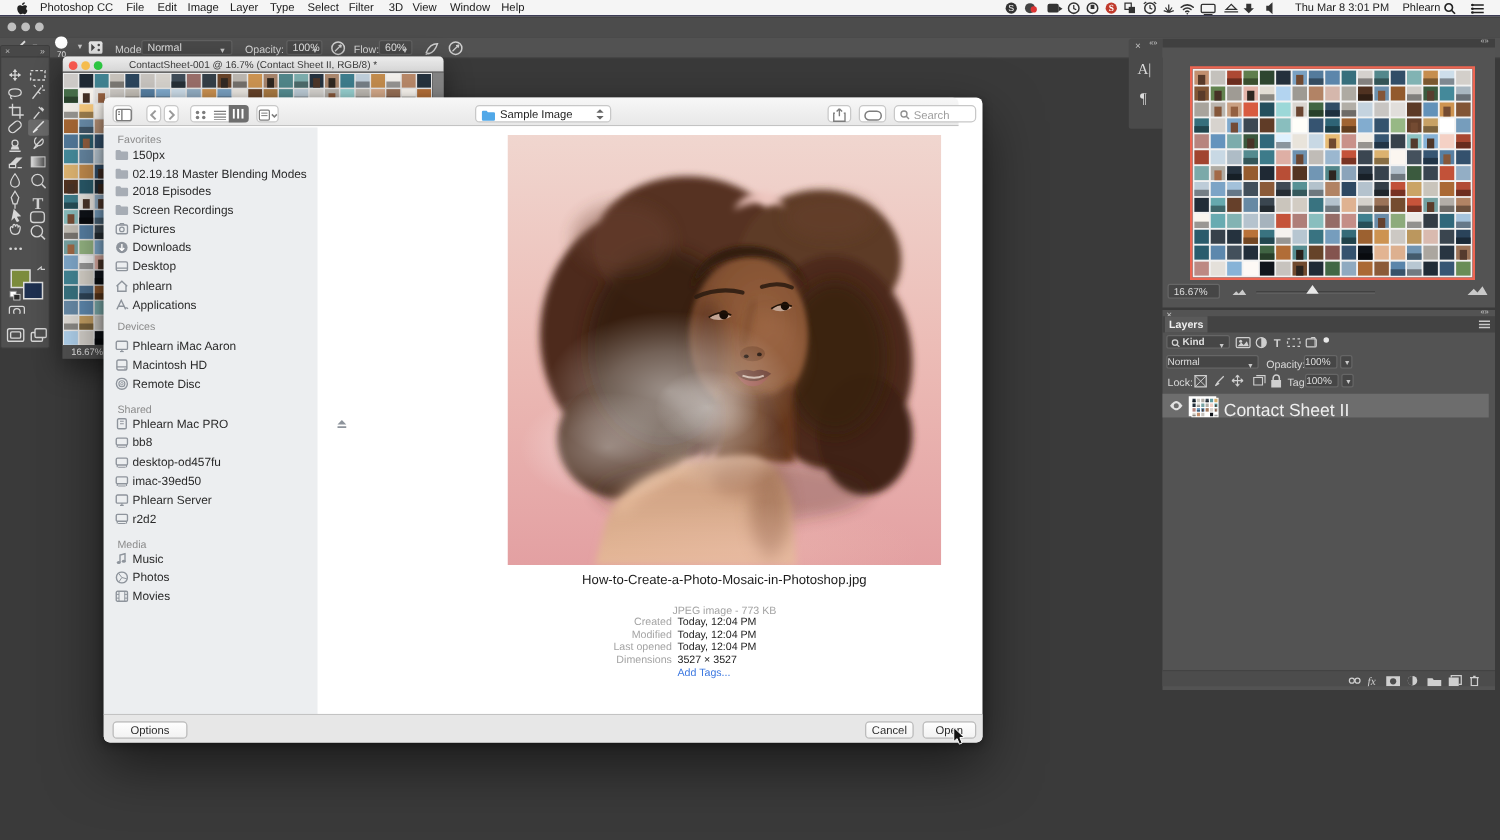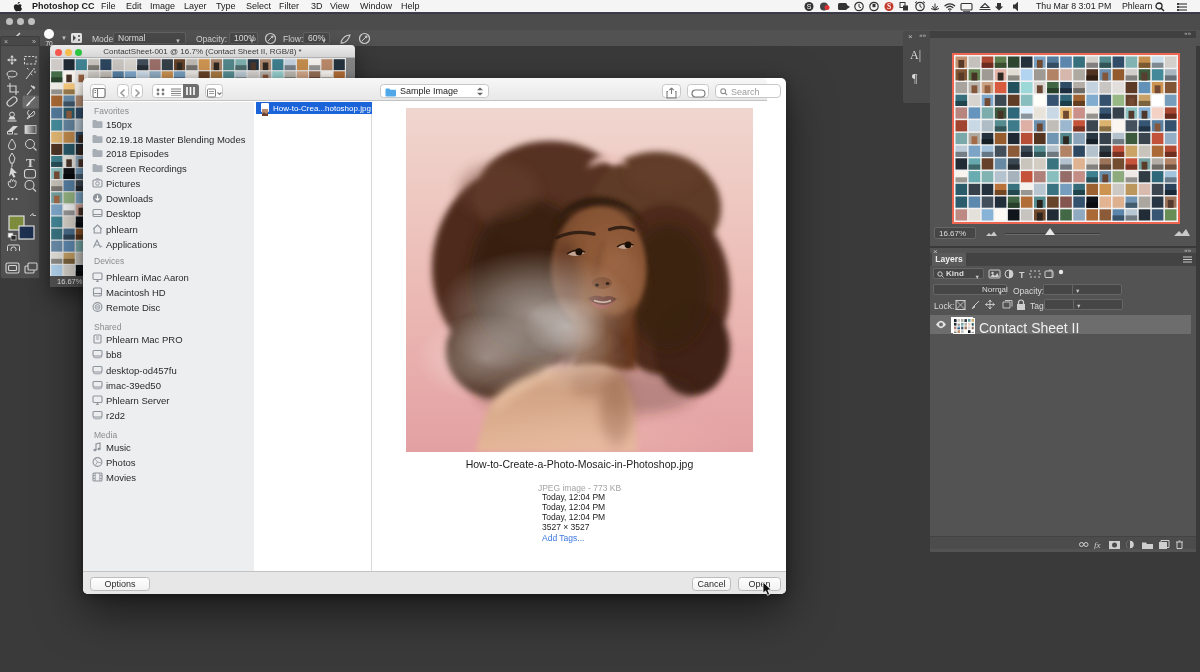--- a/index.html
+++ b/index.html
@@ -17,40 +17,40 @@
   .caret { position:absolute; font-size:6px; color:#c9c9c9; }
   
   #tools { left:0; top:36px; width:40px; height:243px; background:#505050; border:1px solid #3e3e3e; border-radius:2px; }
   
   #docwin { left:50px; top:45px; width:305px; height:242px; border-radius:4px 4px 0 0; box-shadow:0 8px 22px rgba(0,0,0,.45); }
   #doctitle { position:absolute; left:0; top:0; width:305px; height:13px; background:linear-gradient(#ededed,#d9d9d9); border-radius:4px 4px 0 0; border-bottom:1px solid #b6b6b6; }
   #doctitle span { position:absolute; left:0; right:0; top:2px; text-align:center; font-size:8px; color:#3a3a3a; }
   
   .panelbg { background:#535353; }
   .pstext { color:#d9d9d9; font-size:8.5px; }
-  .dbox { background:#464646; border:1px solid #666; border-radius:2px; color:#dedede; font-size:8px;padding-left:48px; }
+  .dbox { background:#464646; border:1px solid #666; border-radius:2px; color:#dedede; font-size:8px; }
   
   #dialog { left:83px; top:78px; width:703px; height:516px; border-radius:5px; background:#fff; box-shadow:0 18px 45px rgba(0,0,0,.55), 0 2px 8px rgba(0,0,0,.35); }
   #dlgtoolbar { position:absolute; left:0; top:0; width:684px; height:23px; background:linear-gradient(#f7f7f7,#e8e8e8); border-bottom:1px solid #c3c3c3; border-radius:5px 5px 0 0; }
   .tbtn { position:absolute; top:6px; height:14px; background:#fff; border:1px solid #c8c8c8; border-radius:3.5px; }
   #sidebar { position:absolute; left:0; top:24px; width:171px; height:470px; background:#eceef0; }
   .sbsec { position:absolute; left:11px; font-size:8.5px; color:#8b8b8b; }
   .sbitem { position:absolute; left:23px; font-size:9.5px; color:#2a2a2a; white-space:nowrap; }
   .sbicon { position:absolute; left:-14px; top:0px; width:11px; height:10px; }
   #filecol { position:absolute; left:171px; top:24px; width:118px; height:470px; background:#fff; border-right:1px solid #d9d9d9; }
   #footer { position:absolute; left:0; top:493px; width:703px; height:23px; background:#e7e7e7; border-top:1px solid #c3c3c3; border-radius:0 0 5px 5px; }
   .fbtn { position:absolute; top:5px; height:14px; background:linear-gradient(#fefefe,#f2f2f2); border:1px solid #bcbcbc; border-radius:3.5px; font-size:9px; color:#2b2b2b; text-align:center; }
 </style></head>
 <body>
 
 <div class="abs" id="menubar">
   <svg class="abs" style="left:13px;top:2px" width="9" height="10" viewBox="0 0 9 10">
       <path fill="#222" d="M6.4 1.1c-.4.5-1.1.8-1.7.8-.1-.7.2-1.3.6-1.7C5.7-.2 6.4-.5 7-.5c.1.6-.2 1.2-.6 1.6zM7 2.2c-1 0-1.4.5-2.1.5S3.7 2.2 3 2.2C1.9 2.2.8 3.1.8 4.8c0 2.6 1.9 4.6 2.7 4.6.6 0 .9-.4 1.7-.4s1 .4 1.7.4c.9 0 2-2 2.2-2.9-1.2-.4-1.6-2.3-.4-3.1C8.3 2.6 7.6 2.2 7 2.2z"></path>
     </svg>
-  <span class="mi" style="left:32px;font-weight:bold">Photoshop CC</span>
+  <span class="mi" style="left:32px;font-weight:normal">Photoshop CC</span>
   <span class="mi" style="left:101px">File</span>
   <span class="mi" style="left:126px">Edit</span>
   <span class="mi" style="left:150px">Image</span>
   <span class="mi" style="left:184px">Layer</span>
   <span class="mi" style="left:216px">Type</span>
   <span class="mi" style="left:246px">Select</span>
   <span class="mi" style="left:279px">Filter</span>
   <span class="mi" style="left:311px">3D</span>
   <span class="mi" style="left:330px">View</span>
   <span class="mi" style="left:360px">Window</span>
@@ -1430,29 +1430,20 @@
         </svg>Music</span>
     <span class="sbitem" style="top:355px"><svg class="sbicon" viewBox="0 0 11 10" fill="none" stroke="#8e949c">
           <circle cx="5.5" cy="5" r="4.4" stroke-width="1.1"></circle>
           <path d="M5.5 5L3 1.8M5.5 5l3.8 1M5.5 5L3.2 8.4" stroke-width=".8"></path>
         </svg>Photos</span>
     <span class="sbitem" style="top:369.5px"><svg class="sbicon" viewBox="0 0 11 10" fill="none" stroke="#8e949c">
           <rect x="1" y="1" width="9" height="8" rx="1" stroke-width="1.1"></rect>
           <path d="M3.2 1v8M7.8 1v8M1 3.5h2.2M1 6.5h2.2M7.8 3.5H10M7.8 6.5H10" stroke-width=".8"></path>
         </svg>Movies</span>
   </div>
-  <div id="filecol">
-    <div class="abs" style="left:2px;top:0;width:116px;height:12px;background:#1a63d9">
-      <span class="abs" style="left:5px;top:1px;width:8px;height:9px;background:#fff;border-radius:1px"><svg width="6" height="7" viewBox="0 0 6 7" style="margin:1px">
-            <rect width="6" height="7" fill="#b98a6b"></rect>
-            <path d="M0 5l2-2 2 2 2-1.5V7H0z" fill="#6b4030"></path>
-          </svg></span>
-      <span class="abs" style="left:17px;top:1.5px;font-size:8px;color:#fff;white-space:nowrap">How-to-Crea...hotoshop.jpg</span>
-    </div>
-  </div>
 
   <div class="abs" style="left:323px;top:30px;width:347px;height:344px">
     <svg width="347" height="344" viewBox="0 0 347 344">
       <defs>
         <linearGradient id="pbg" x1="0" y1="0" x2="0" y2="1">
           <stop offset="0" stop-color="#f0d6cf"></stop>
             <stop offset=".5" stop-color="#ecbcb6"></stop>
             <stop offset="1" stop-color="#e3a0a2"></stop>
         </linearGradient>
         <radialGradient id="facegrad" cx=".62" cy=".42" r=".8">
@@ -1543,20 +1534,21 @@
       <ellipse cx="170" cy="250" rx="55" ry="36" fill="url(#hz1)" opacity=".5"></ellipse>
       <radialGradient id="hz2">
           <stop offset="0" stop-color="#efc3b4" stop-opacity=".5"></stop>
           <stop offset="1" stop-color="#efc3b4" stop-opacity="0"></stop>
         </radialGradient>
       <ellipse cx="200" cy="332" rx="130" ry="38" fill="url(#hz2)" opacity=".7"></ellipse>
     </svg>
   </div>
   <div class="abs" style="left:323px;top:380px;width:347px;text-align:center;font-size:10.5px;color:#1c1c1c">How-to-Create-a-Photo-Mosaic-in-Photoshop.jpg</div>
   <div class="abs" style="left:323px;top:405px;width:347px;text-align:center;font-size:8.5px;color:#a4a4a4">JPEG image - 773 KB</div>
+  <div class="abs" style="left:323px;top:414px;width:131.5px;text-align:right;font-size:8.5px;color:#a4a4a4;line-height:10px">Created<br>Modified<br>Last opened<br>Dimensions</div>
   <div class="abs" style="left:459px;top:414px;font-size:8.5px;color:#1c1c1c;line-height:10px">Today, 12:04 PM<br>Today, 12:04 PM<br>Today, 12:04 PM<br>3527 × 3527</div>
   <div class="abs" style="left:459px;top:455px;font-size:8.5px;color:#3b77e0">Add Tags...</div>
   <div id="footer">
     <div class="fbtn" style="left:7px;width:60px;line-height:13px">Options</div>
     <div class="fbtn" style="left:609px;width:39px;line-height:13px">Cancel</div>
     <div class="fbtn" style="left:655px;width:43px;line-height:13px">Open</div>
   </div>
 </div>
 
 <svg class="abs" style="left:762px;top:581px" width="11" height="16" viewBox="0 0 11 16">

